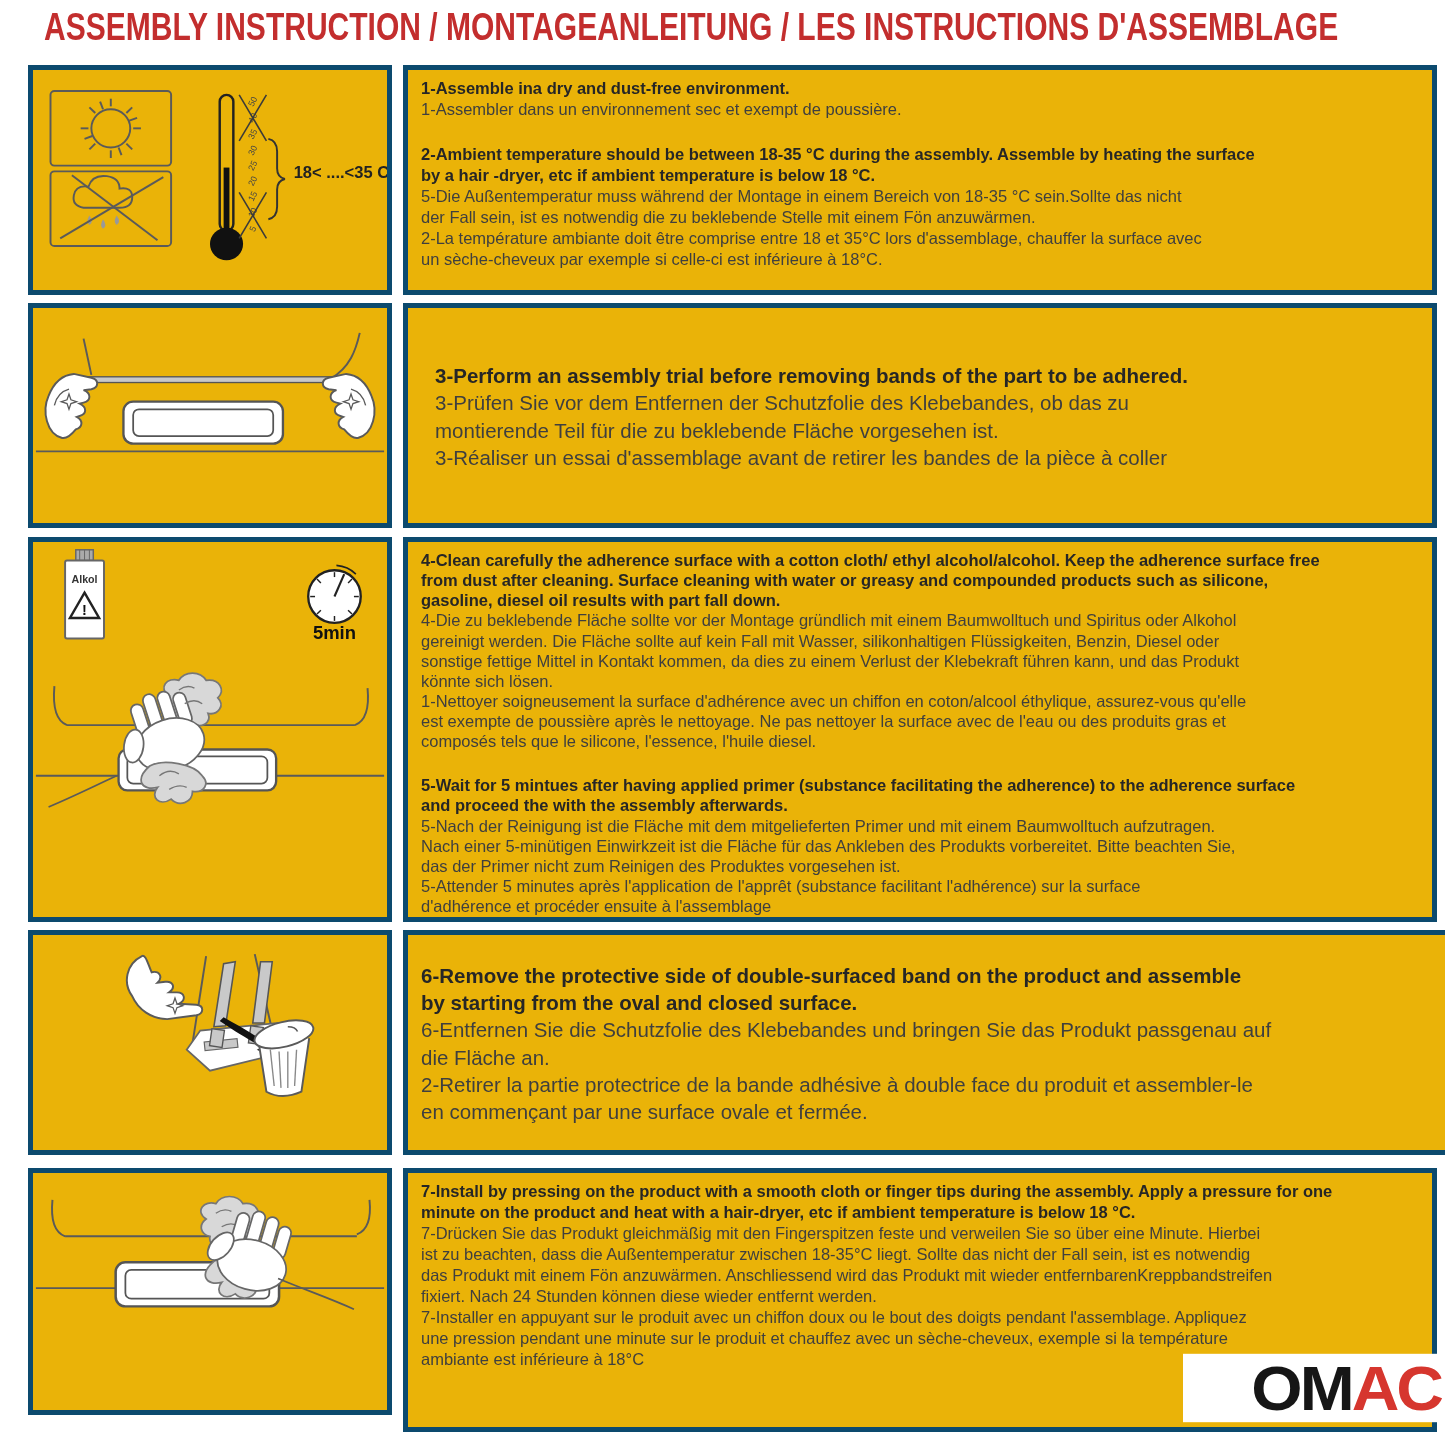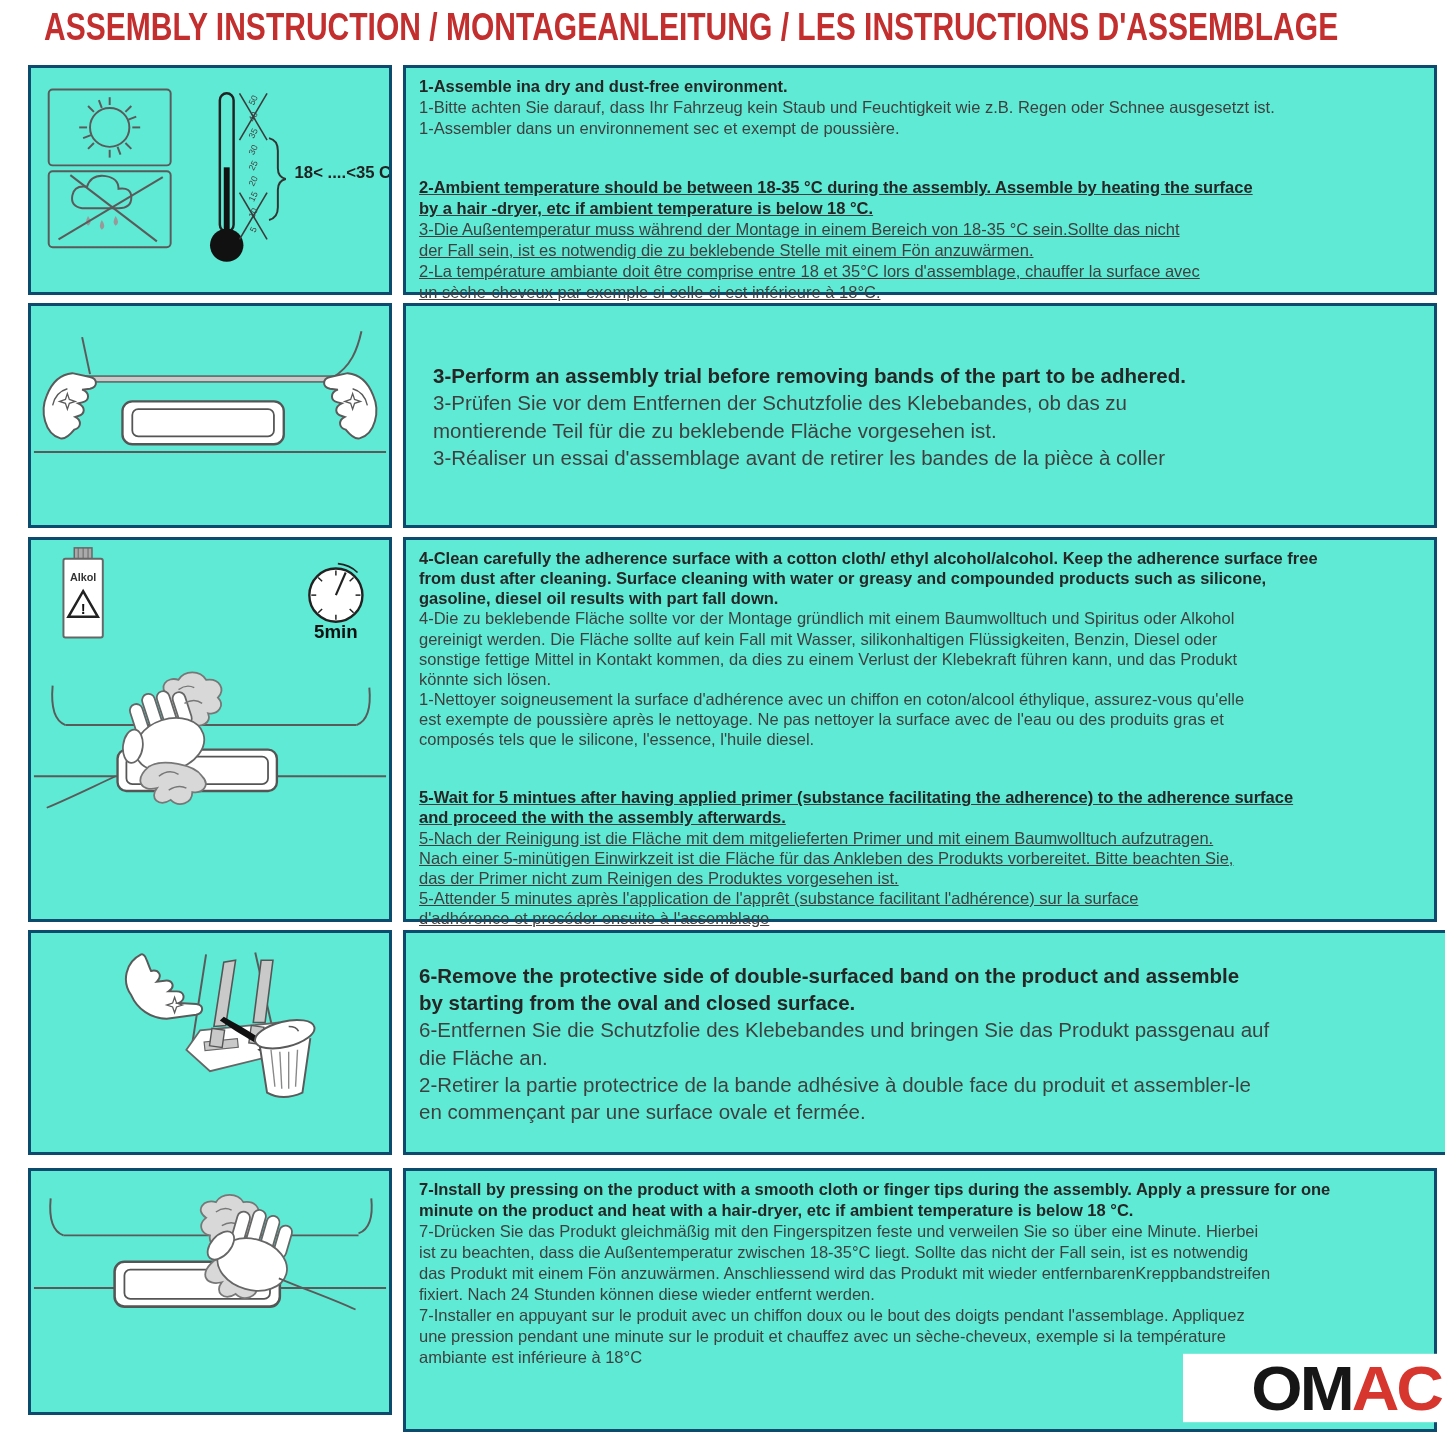--- a/index.html
+++ b/index.html
@@ -6,31 +6,31 @@
   body{
     width:1445px;height:1445px;position:relative;background:#ffffff;
     font-family:"Liberation Sans","DejaVu Sans",sans-serif;overflow:hidden;
   }
   .abs{position:absolute;box-sizing:border-box;}
   .page-title{
     left:44px;top:6px;width:1700px;height:44px;
     font-size:38px;font-weight:bold;color:#c32e2e;white-space:nowrap;
     transform:scaleX(.79);transform-origin:left top;letter-spacing:0px;
   }
-  .box{border:3px solid #0c4a6e;background:#5eead4;}
+  .box{border:5px solid #0c4a6e;background:#eab308;}
   .illus{padding:0;}
   .illus svg{position:absolute;left:0;top:0;width:100%;height:100%;}
   .txt{padding:8px 16px 6px 13px;color:#3f3f3f;}
   .txt.center{display:flex;flex-direction:column;justify-content:center;}
   .txt p{margin:0;white-space:pre-line;}
   .txt .b{font-weight:bold;color:#262626;}
   .size-s{font-size:16.5px;line-height:1.27;}
   .size-s3{font-size:16.5px;line-height:1.22;}
   .size-l{font-size:20.5px;line-height:1.33;}
-  .group + .group{margin-top:38px;text-decoration:underline;}
+  .group + .group{margin-top:24px;}
   .logo{
     left:1183px;top:1352px;width:262px;height:72px;background:#fff;
     display:flex;align-items:center;justify-content:flex-end;
     font-size:66px;font-weight:900;letter-spacing:-3px;line-height:1;
     padding-right:4px;z-index:5;transform:scaleY(.95);
   }
   .logo .black{color:#161616;}
   .logo .red{color:#d6362e;}
   .art{stroke:#5a5a5a;fill:none;stroke-width:2;}
   .artd{stroke:#222;fill:none;stroke-width:2.5;}
@@ -96,27 +96,26 @@
       </g>
       <path d="M242,72 q9,2 9,13 v18 q0,9 8,11 q-8,2 -8,11 v18 q0,11 -9,13" stroke="#333" stroke-width="2" fill="none"></path>
       <text x="268" y="113" font-size="17" font-weight="bold" fill="#222">18&lt; ....&lt;35 C</text>
     </g>
   </svg>
 </div>
 
 <div class="abs box txt size-s" style="left:403px;top:65px;width:1034px;height:230px;">
   <div class="group">
     <p class="b">1-Assemble ina dry and dust-free environment.</p>
-    <p>1-Bitte achten Sie darauf, dass Ihr Fahrzeug kein Staub und Feuchtigkeit wie z.B. Regen oder Schnee ausgesetzt ist.</p>
     <p>1-Assembler dans un environnement sec et exempt de poussière.</p>
   </div>
   <div class="group">
     <p class="b">2-Ambient temperature should be between 18-35 °C  during the assembly. Assemble by heating the surface
 by a hair -dryer, etc if ambient temperature is below 18 °C.</p>
-    <p>3-Die Außentemperatur muss während der Montage in einem Bereich von 18-35 °C  sein.Sollte das nicht
+    <p>5-Die Außentemperatur muss während der Montage in einem Bereich von 18-35 °C  sein.Sollte das nicht
 der Fall sein, ist es notwendig die zu beklebende Stelle mit einem Fön anzuwärmen.</p>
     <p>2-La température ambiante doit être comprise entre 18 et 35°C lors d'assemblage, chauffer la surface avec
 un sèche-cheveux par exemple si celle-ci est inférieure à 18°C.</p>
   </div>
 </div>
 
 <div class="abs box illus" style="left:28px;top:303px;width:364px;height:225px;">
   <svg viewBox="0 0 364 225" preserveAspectRatio="none">
     <line x1="3" y1="150" x2="361" y2="150" class="art" stroke-width="1.6"></line>
 

